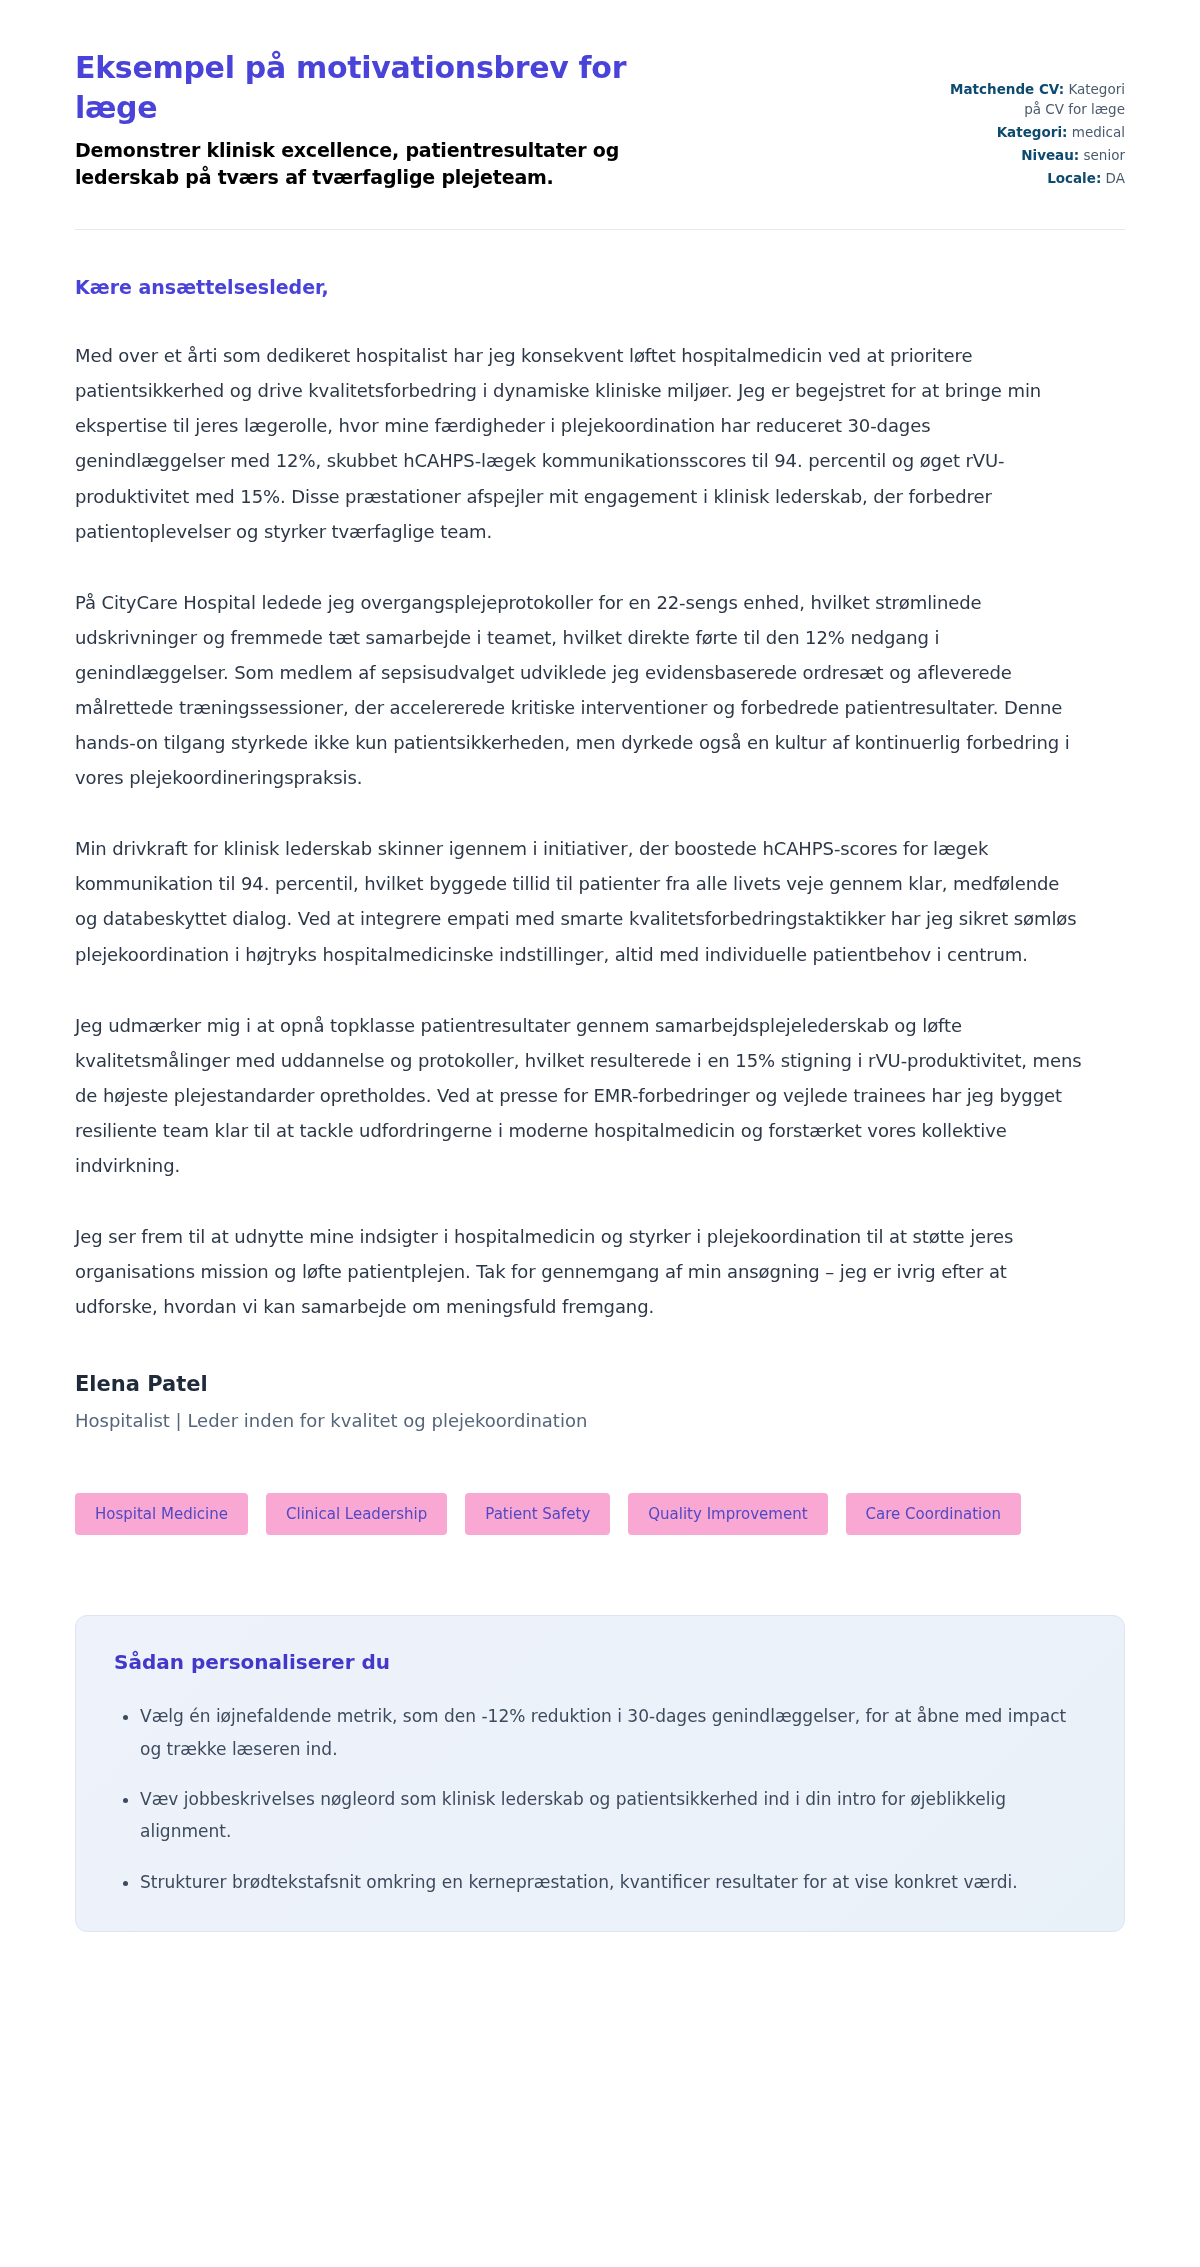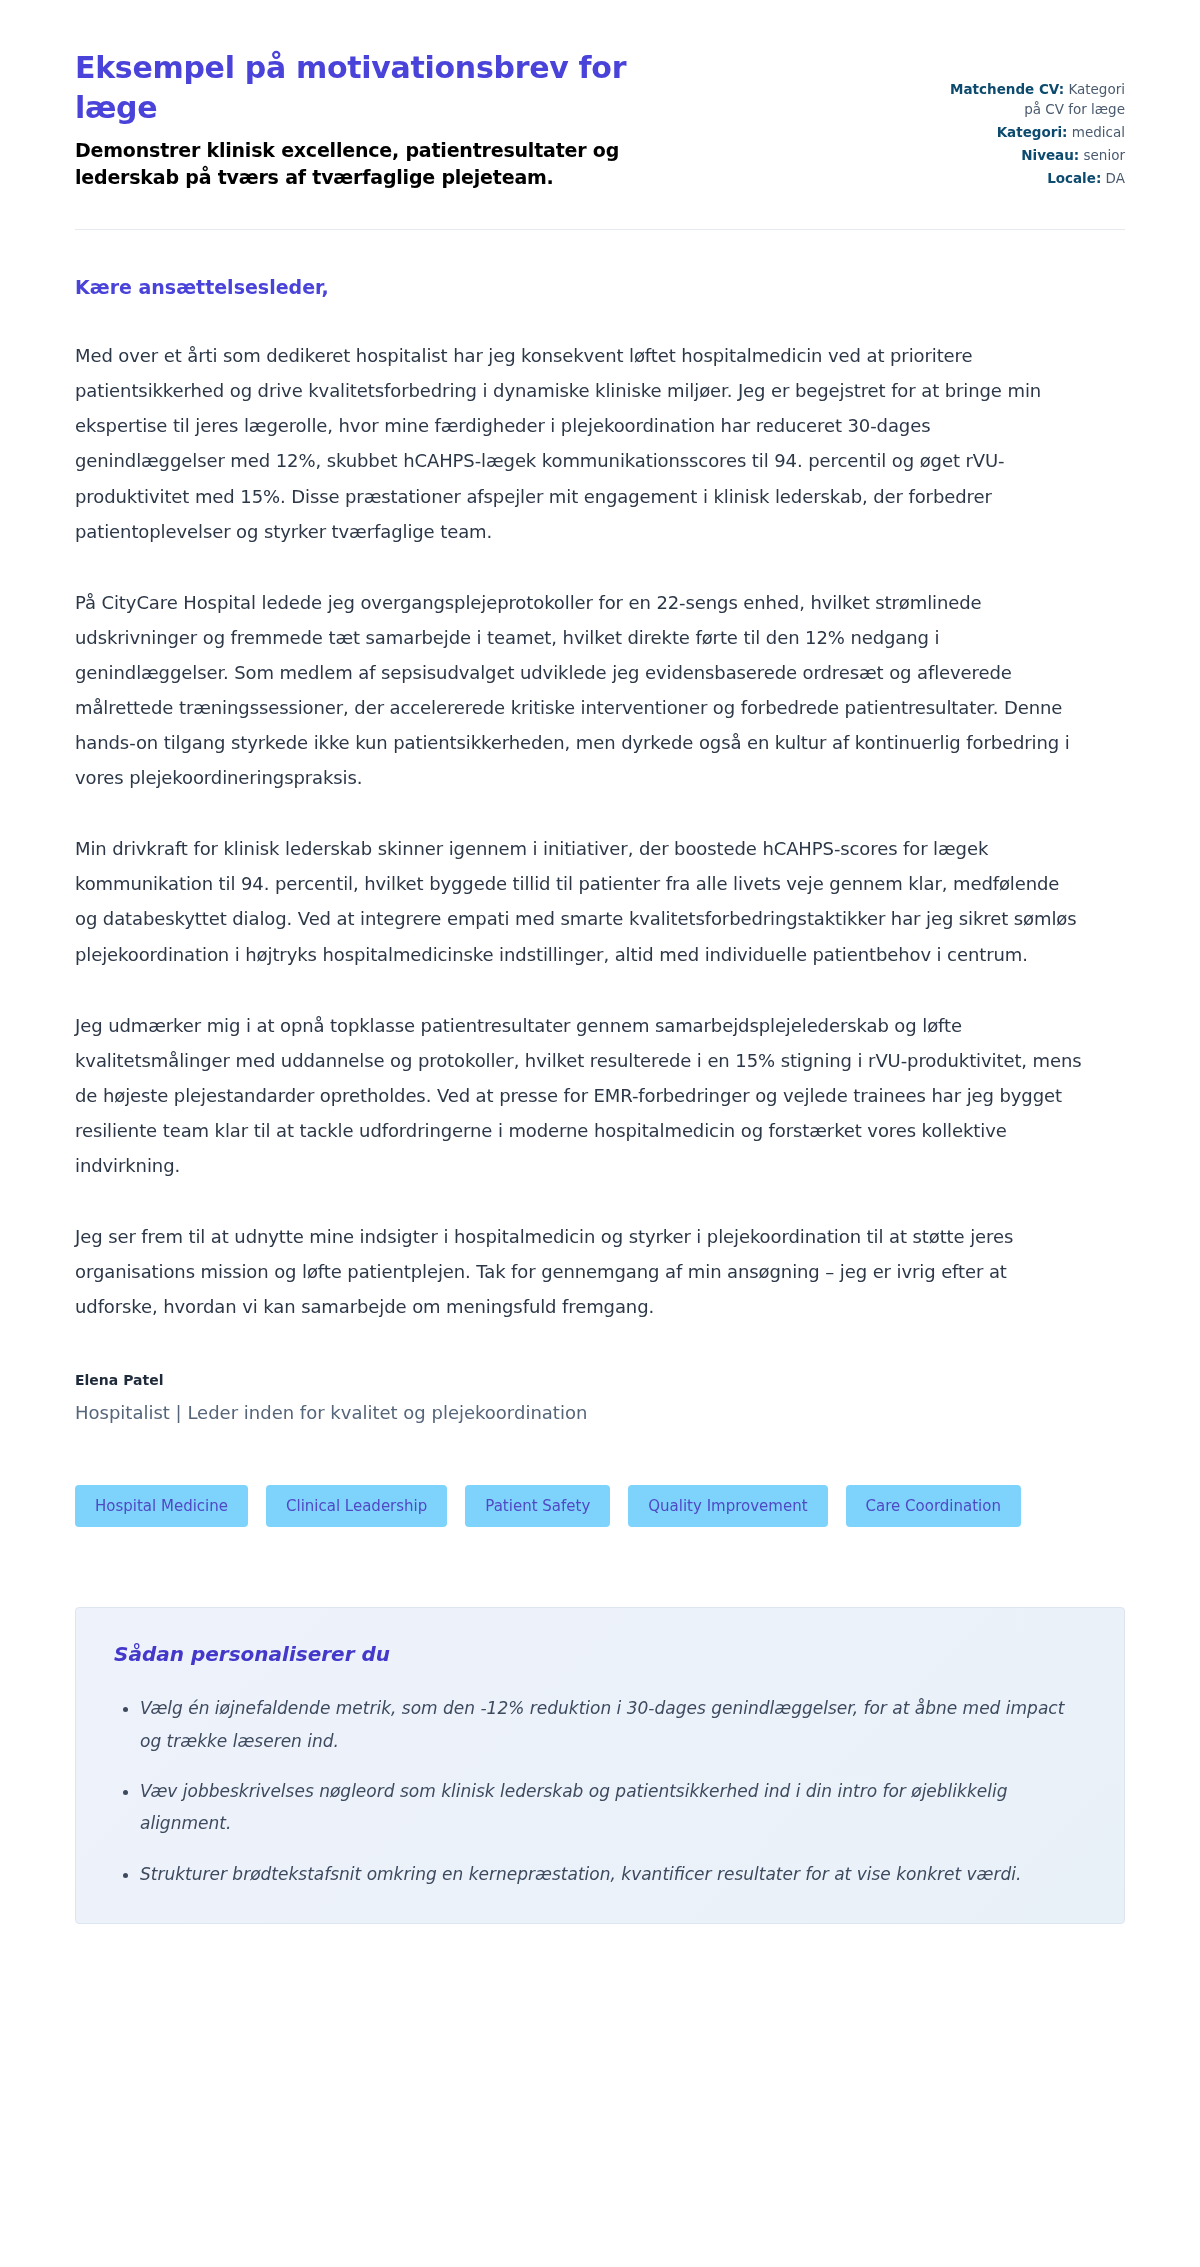--- a/index.html
+++ b/index.html
@@ -68,54 +68,53 @@
     margin: 0 0 36px;
     font-size: 18px;
     line-height: 1.95;
     color: #2c3747;
     letter-spacing: -0.1px;
     max-width: 1010px;
   }
   .signature { margin-top: 48px; }
   .sig-name {
     margin: 0 0 14px;
-    font-size: 14px;
+    font-size: 21px;
     font-weight: bold;
     color: #1f2a3a;
   }
   .sig-role {
     margin: 0;
     font-size: 18px;
     color: #55657a;
   }
 
   
   .tags-row {
     margin-top: 62px;
     display: flex;
     flex-wrap: wrap;
     gap: 18px;
   }
   .tag-chip {
-    background: #7dd3fc;
+    background: #f9a8d4;
     color: #5148c4;
     font-size: 15px;
     padding: 12px 20px;
     border-radius: 4px;
     white-space: nowrap;
   }
 
   
   .tip-box {
     margin-top: 80px;
     background: linear-gradient(135deg, #eef2fb 0%, #e9f1f8 100%);
     border: 1px solid #dde5f0;
-    border-radius: 4px;
+    border-radius: 12px;
     padding: 34px 38px 30px;
-    font-style: italic;
   }
   .tip-heading {
     margin: 0 0 26px;
     font-size: 20px;
     font-weight: bold;
     color: #4338ca;
   }
   .tip-list {
     margin: 0;
     padding-left: 26px;

